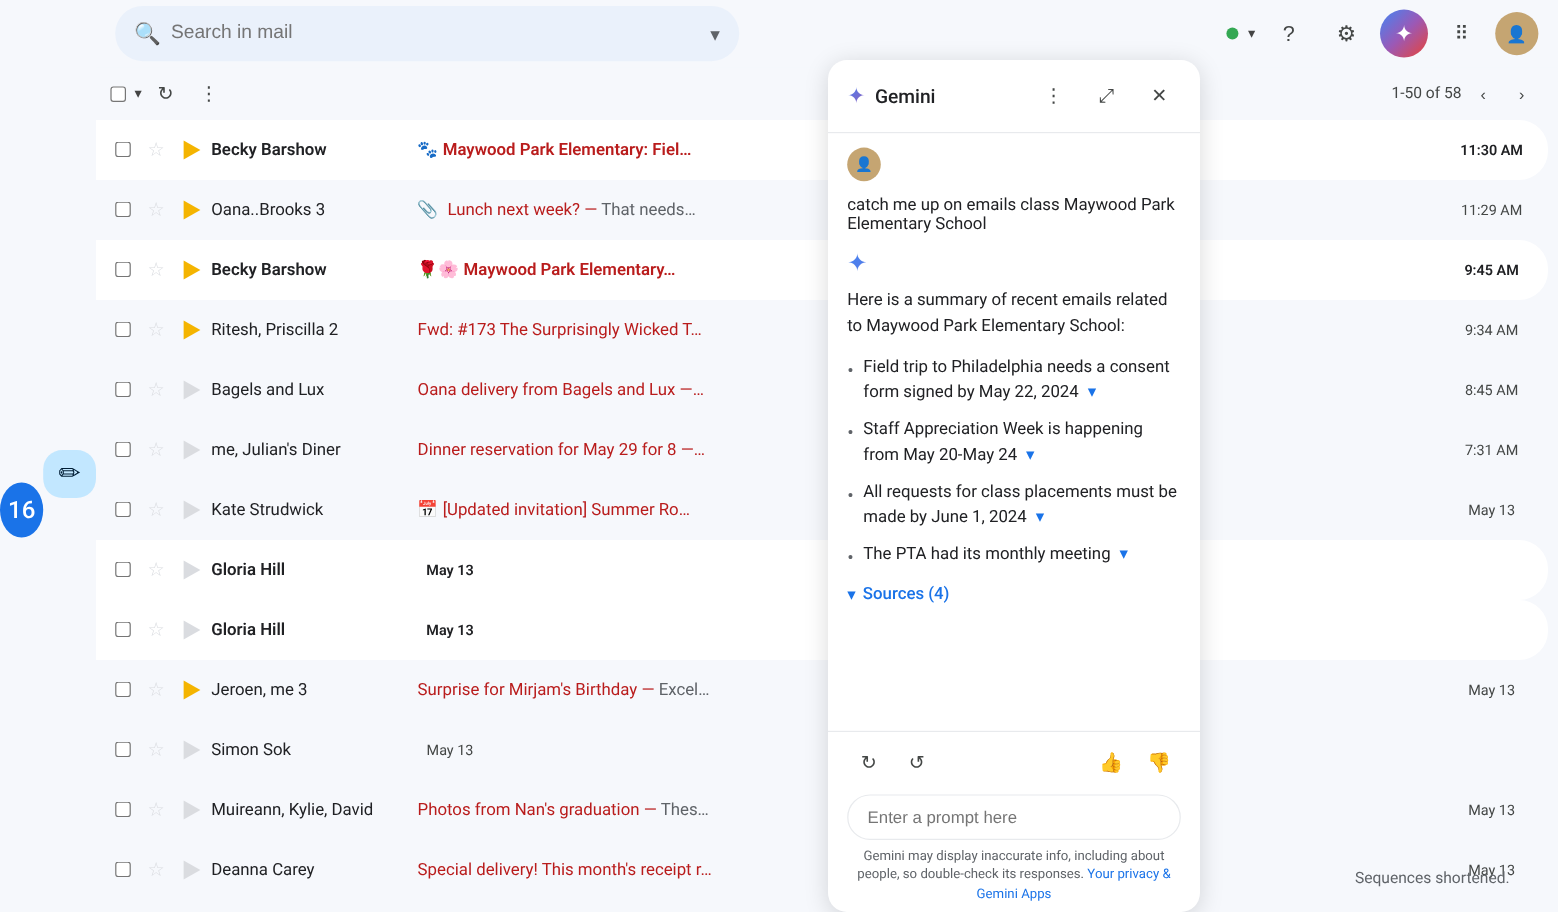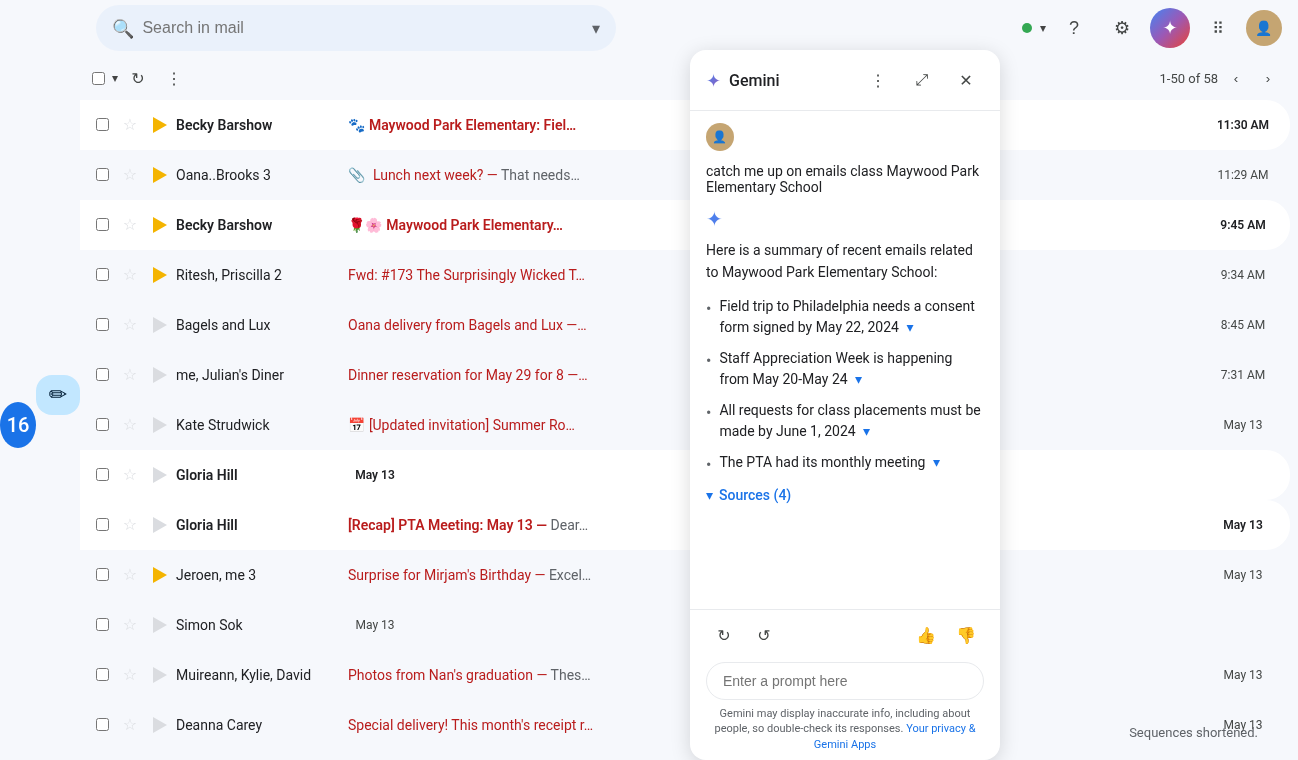--- a/index.html
+++ b/index.html
@@ -615,25 +615,20 @@
     </div>
       <div class="email-row unread">
       <div class="checkbox-area">
         <input type="checkbox" style="">
       </div>
       <button class="star-btn ">☆</button>
       <div class="important-btn">
         <div class="important-marker outline"></div>
       </div>
       <div class="sender">Gloria Hill</div>
-      <div class="subject-snippet">
-        
-        
-        <span class="subject">[Recap] PTA Meeting: May 13 —</span><span class="snippet"> Dear…</span>
-      </div>
       <div class="email-time">May 13</div>
     </div>
       <div class="email-row">
       <div class="checkbox-area">
         <input type="checkbox" style="">
       </div>
       <button class="star-btn ">☆</button>
       <div class="important-btn">
         <div class="important-marker "></div>
       </div>

